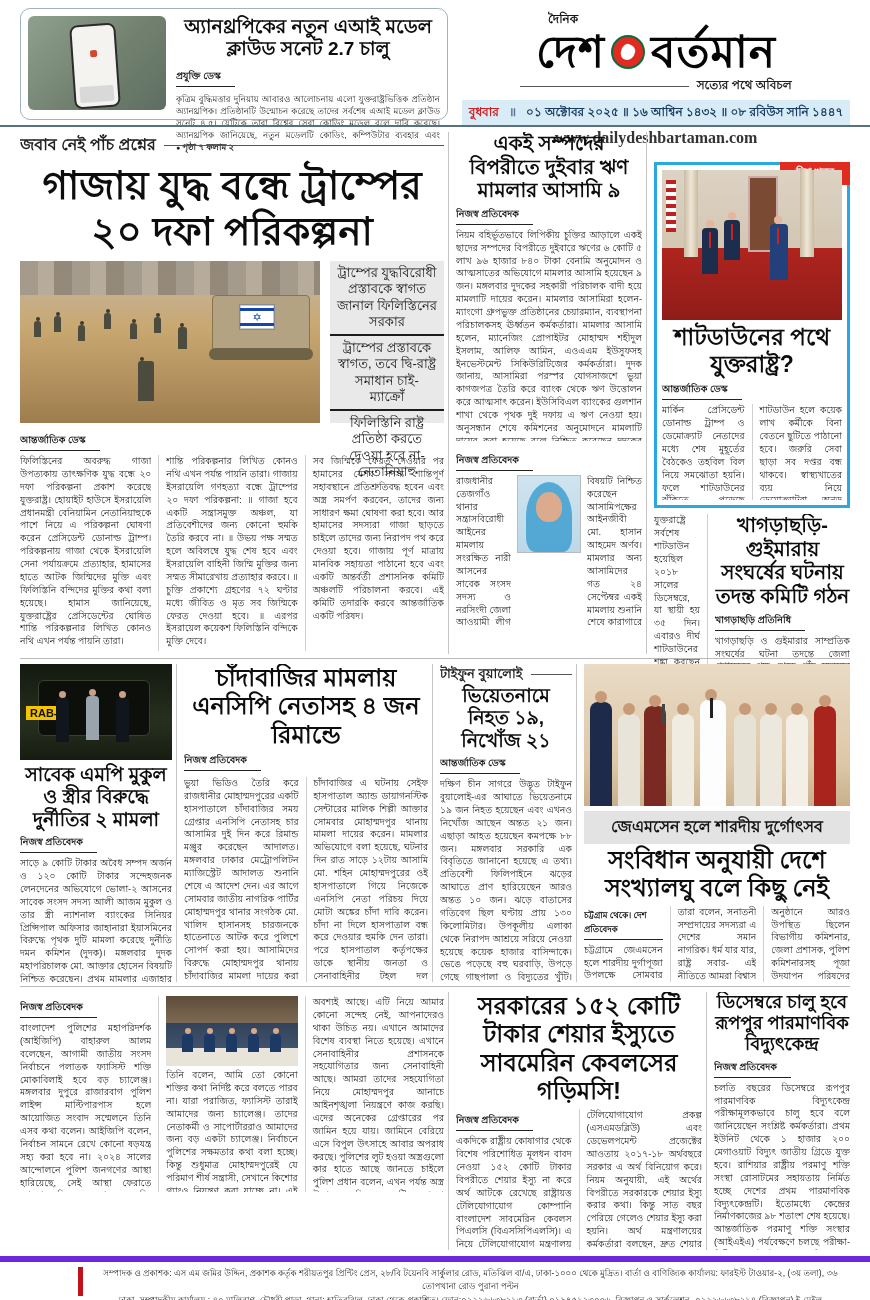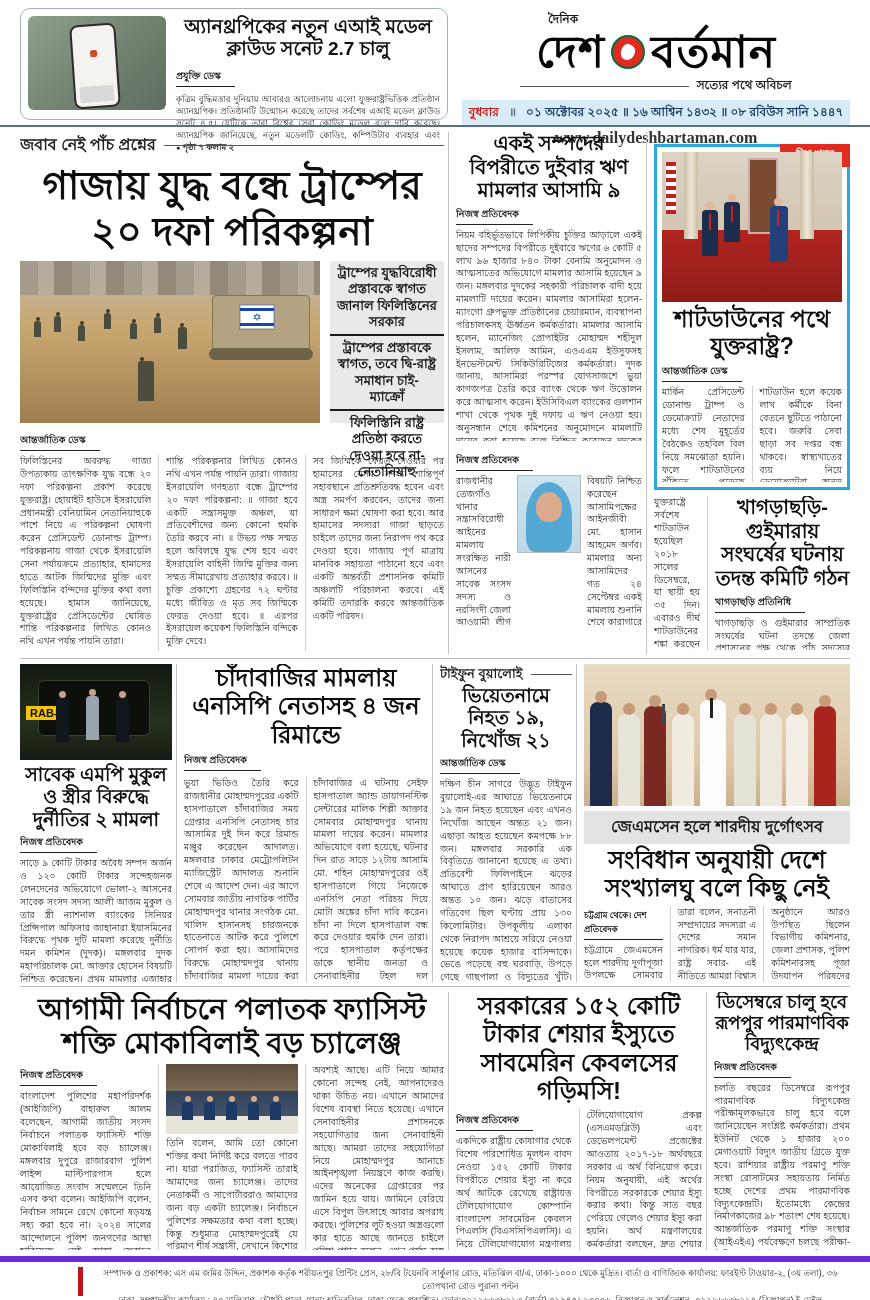--- a/index.html
+++ b/index.html
@@ -68,21 +68,21 @@
   .tank{position:absolute;right:10px;top:34px;width:96px;height:56px;background:#b4a383;border:1px solid #85754f;
         border-radius:4px;}
   .tank .track{position:absolute;left:-4px;right:-4px;bottom:-8px;height:12px;background:#6e6247;border-radius:6px;}
   .flag{position:absolute;left:26px;top:8px;width:34px;height:24px;background:#fff;border:1px solid #889;
         display:flex;align-items:center;justify-content:center;color:#1545a8;font-size:11px;
         box-shadow:0 0 0 1px #c9c9c9 inset;}
   .flag:before{content:"";position:absolute;left:0;top:3px;width:100%;height:3px;background:#1545a8;}
   .flag:after{content:"";position:absolute;left:0;bottom:3px;width:100%;height:3px;background:#1545a8;}
   .subboxes{flex:1;display:flex;flex-direction:column;background:#e9e9e9;}
   .subbox{flex:1;display:flex;align-items:center;justify-content:center;text-align:center;
-          font-size:13px;font-weight:700;line-height:1.25;padding:4px 6px;}
+          font-size:13px;font-weight:400;line-height:1.25;padding:4px 6px;}
   .subbox + .subbox{border-top:2px solid #1c1c1c;}
   .lead .cols{height:196px;}
 
   
   .loan .hl{font-size:20px;}
   .bubly .hl{font-size:20px;}
   .bubly-photo{width:62px;height:76px;flex:none;position:relative;overflow:hidden;border:1px solid #bbb;
     background:linear-gradient(180deg,#cfe4ef 0%,#bcd8e8 100%);}
   .bubly-face{position:absolute;left:18px;top:16px;width:26px;height:30px;border-radius:50% 50% 45% 45%;
     background:#dcaa8c;}
@@ -242,21 +242,21 @@
           </div>
         </div>
         <div class="body clip" style="flex:1;height:150px;"><span>বিষয়টি নিশ্চিত করেছেন আসামিপক্ষের আইনজীবী মো. হাসান আহমেদ অর্ণব। মামলার অন্য আসামিদের গত ২৪ সেপ্টেম্বর একই মামলায় শুনানি শেষে কারাগারে পাঠানোর নির্দেশ দেন ঢাকার মহানগর দায়রা জজ আদালত।</span>
           </div>
       </div>
     </div>
   </section>
 
   <div class="abs vline" style="left:646px;top:132px;height:522px;"></div>
 
-  <section class="abs clip" style="left:654px;top:128px;width:196px;height:522px;">
+  <section class="abs clip" style="left:654px;top:146px;width:196px;height:522px;">
     <div style="position:relative;">
       <div class="tag">বিশ্ব খবর</div>
       <div class="worldbox">
         <div class="world-photo">
           <div class="usflag"></div>
           <div class="pillar" style="left:22px;"></div>
           <div class="pillar" style="right:28px;"></div>
           <div class="door" style="left:86px;"></div>
           <div class="suit" style="left:40px;top:58px;">
               <span class="tie"></span>
@@ -350,21 +350,20 @@
         <div class="body">চট্টগ্রামে জেএমসেন হলে শারদীয় দুর্গাপূজা উপলক্ষে সোমবার রাতে আয়োজিত এক অনুষ্ঠানে বক্তারা বলেন, সংবিধান অনুযায়ী দেশে সংখ্যালঘু বলে কিছু নেই। সবাই এ দেশের নাগরিক, সবার অধিকার সমান।</div>
       </div>
       <div class="col body">তারা বলেন, সনাতনী সম্প্রদায়ের সদস্যরা এ দেশের সমান নাগরিক। ধর্ম যার যার, রাষ্ট্র সবার- এই নীতিতে আমরা বিশ্বাস করি। দুর্গোৎসব এখন বাঙালির সর্বজনীন উৎসবে পরিণত হয়েছে। কারও ভয় পাওয়ার কারণ নেই।</div>
       <div class="col body">অনুষ্ঠানে আরও উপস্থিত ছিলেন বিভাগীয় কমিশনার, জেলা প্রশাসক, পুলিশ কমিশনারসহ পূজা উদযাপন পরিষদের নেতারা। শেষে অতিথিরা পূজামণ্ডপ ঘুরে দেখেন এবং সবার সুখ-সমৃদ্ধি কামনা করেন।</div>
     </div>
   </section>
 
   <div class="abs hline" style="left:20px;top:986px;width:830px;"></div>
 
   <section class="abs election clip" style="left:20px;top:992px;width:424px;height:258px;">
-    <h2 class="hl">আগামী নির্বাচনে পলাতক ফ্যাসিস্ট শক্তি মোকাবিলাই বড় চ্যালেঞ্জ</h2>
     <div class="cols" style="height:196px;margin-top:4px;">
       <div class="col">
         <span class="byline">নিজস্ব প্রতিবেদক</span>
         <div class="body">বাংলাদেশ পুলিশের মহাপরিদর্শক (আইজিপি) বাহারুল আলম বলেছেন, আগামী জাতীয় সংসদ নির্বাচনে পলাতক ফ্যাসিস্ট শক্তি মোকাবিলাই হবে বড় চ্যালেঞ্জ। মঙ্গলবার দুপুরে রাজারবাগ পুলিশ লাইন্স মাল্টিপারপাস হলে আয়োজিত সংবাদ সম্মেলনে তিনি এসব কথা বলেন। আইজিপি বলেন, নির্বাচন সামনে রেখে কোনো ষড়যন্ত্র সহ্য করা হবে না। ২০২৪ সালের আন্দোলনে পুলিশ জনগণের আস্থা হারিয়েছে, সেই আস্থা ফেরাতে আমরা নিরলস কাজ করছি। জনগণের পাশে থেকে দায়িত্ব পালনে পুলিশ প্রতিশ্রুতিবদ্ধ।</div>
       </div>
       <div class="col">
         <div class="meet-photo">
           <div class="meet-table"></div>
           <div class="officer" style="left:16px;"></div>
           <div class="officer" style="left:38px;"></div>

